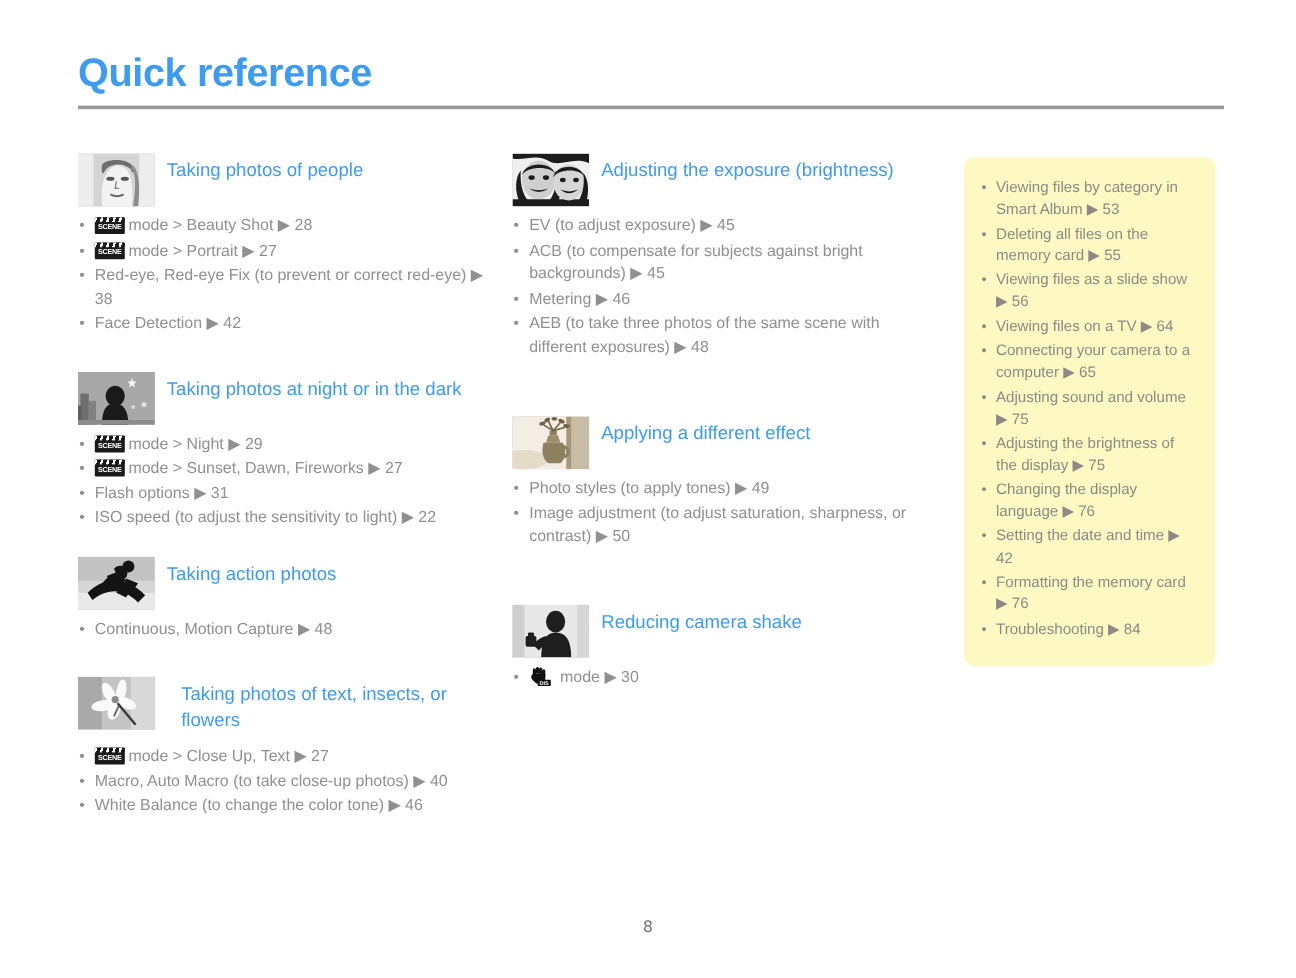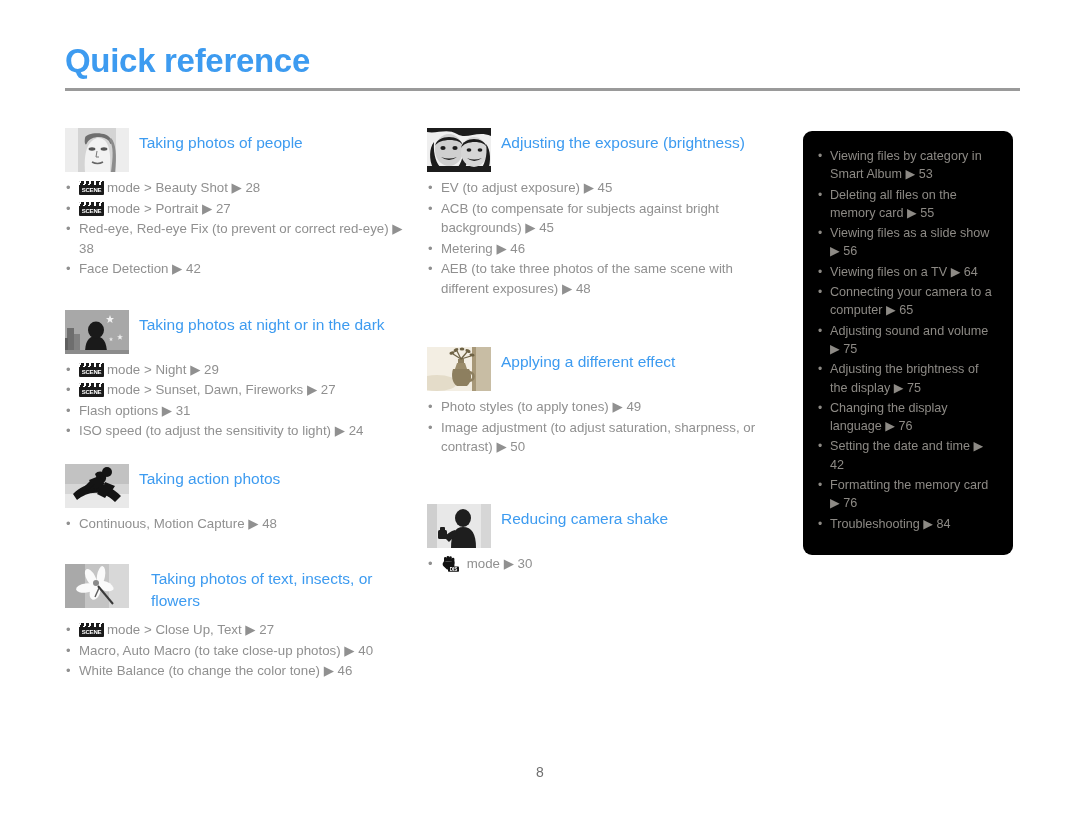--- a/index.html
+++ b/index.html
@@ -144,21 +144,21 @@
   }
   .ico-dis svg { display: block; }
 
   
   .sidepanel {
     position: absolute;
     left: 803px;
     top: 131px;
     width: 210px;
     height: 424px;
-    background: #000000;
+    background: #fef9c3;
     border-radius: 9px;
     box-sizing: border-box;
     padding: 16px 14px 10px 14px;
   }
   .sidepanel ul {
     list-style: none;
     margin: 0;
     padding: 0;
   }
   .sidepanel li {
@@ -249,21 +249,21 @@
             <polygon points="46,27 46.6,28.6 48.2,28.6 46.9,29.6 47.4,31.2 46,30.2 44.6,31.2 45.1,29.6 43.8,28.6 45.4,28.6" fill="#e4e4e4"></polygon>
             <rect x="0" y="40" width="64" height="4" fill="#8c8c8c"></rect>
           </svg>
         </div>
         <span class="sec-title">Taking photos at night or in the dark</span>
       </div>
       <ul class="bullets">
         <li><span class="ico-scene"><span>SCENE</span></span><span>mode &gt; Night ▶ 29</span></li>
         <li><span class="ico-scene"><span>SCENE</span></span><span>mode &gt; Sunset, Dawn, Fireworks ▶ 27</span></li>
         <li>Flash options ▶ 31</li>
-        <li>ISO speed (to adjust the sensitivity to light) ▶ 24</li>
+        <li>ISO speed (to adjust the sensitivity to light) ▶ 22</li>
       </ul>
     </div>
 
     <div class="spacer-md"></div>
 
     <div class="section">
       <div class="sec-head">
         <div class="thumb">
           <svg width="64" height="44" viewBox="0 0 64 44">
             <rect width="64" height="44" fill="#d6d6d6"></rect>

